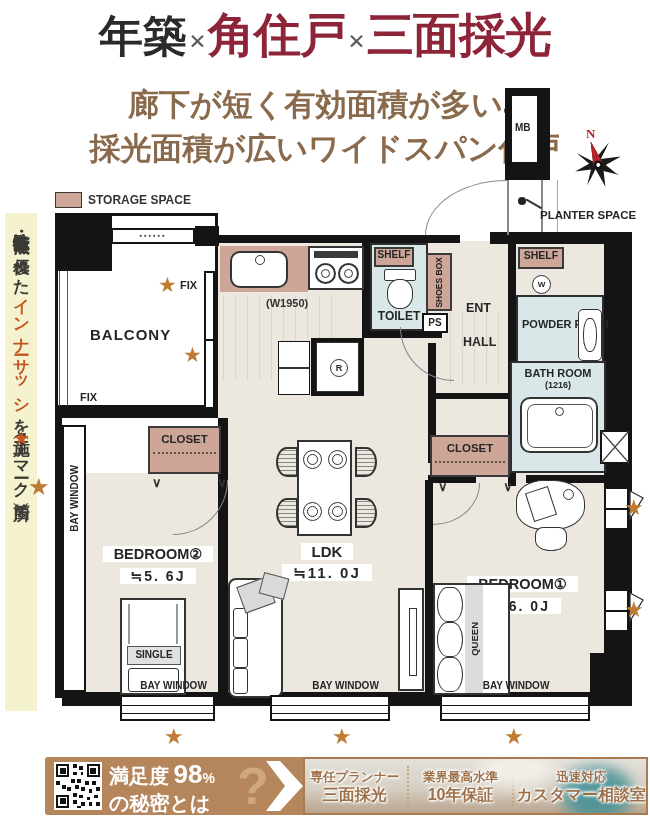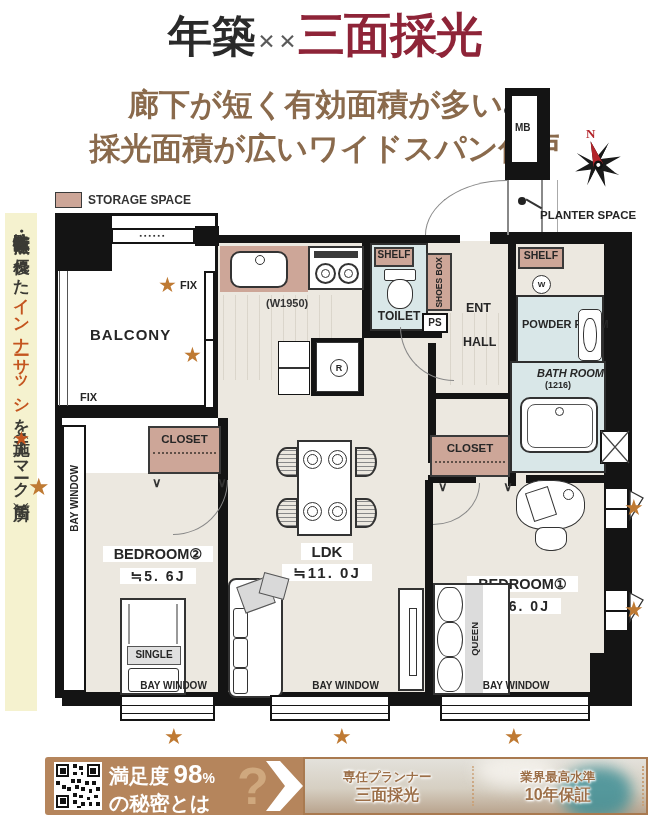--- a/index.html
+++ b/index.html
@@ -62,20 +62,21 @@
   .sep{width:0;height:40px;border-left:2px dotted #c9a37c;margin:0 2px;}
 </style>
 </head>
 <body>
 
 <div class="page">
 
   <div class="title">
     <span class="t-built">年築</span>
     <span class="t-x">×</span>
+    <span class="t-red">角住戸</span>
     <span class="t-x">×</span>
     <span class="t-red">三面採光</span>
   </div>
   <div class="subtitle">
     <div><span>廊下が短く有効面積が多い</span><span class="amp">&amp;</span></div>
     <div>採光面積が広いワイドスパン住戸</div>
   </div>
 
   <div class="side-note"><span>防音性・断熱性に優れた</span><span class="hl">インナーサッシ</span><span>を施工（</span><span class="hl">★</span><span>マーク箇所）</span></div>
   <div class="star" style="left:28px;top:475px;font-size:24px;">★</div>
@@ -226,21 +227,21 @@
       <div class="lbl" style="position:static;font-size:10.5px;">SHELF</div>
     </div>
     <div class="circ" style="left:484px;top:92px;width:17px;height:17px;font-size:8px;">W</div>
     <div class="blue" style="left:468px;top:112px;width:88px;height:76px;">
       <div class="lbl" style="left:4px;top:20px;width:58px;text-align:center;font-size:11px;line-height:14px;">POWDER ROOM</div>
       <div class="abs" style="left:60px;top:12px;width:22px;height:50px;background:#fff;border:1.5px solid #333;border-radius:5px;">
         <div class="abs" style="left:4px;top:8px;width:12px;height:32px;border:1.5px solid #333;border-radius:45%;"></div>
       </div>
     </div>
     <div class="blue" style="left:462px;top:178px;width:96px;height:112px;">
-      <div class="lbl" style="left:0;top:4px;width:92px;text-align:right;font-size:11px;font-style:italic;">BATH ROOM</div>
+      <div class="lbl" style="left:0;top:4px;width:92px;text-align:center;font-size:11px;">BATH ROOM</div>
       <div class="lbl" style="left:0;top:17px;width:92px;text-align:center;font-size:9px;">(1216)</div>
       <div class="abs" style="left:8px;top:34px;width:78px;height:56px;background:#fff;border:2px solid #333;border-radius:10px;box-sizing:border-box;">
         <div class="abs" style="left:5px;top:5px;width:64px;height:42px;border:1.5px solid #555;border-radius:8px;"></div>
         <div class="circ" style="left:33px;top:8px;width:7px;height:7px;"></div>
       </div>
     </div>
 
     <div class="tan" style="left:382px;top:252px;width:80px;height:42px;text-align:center;">
       <div class="lbl" style="position:static;font-size:11.5px;line-height:22px;">CLOSET</div>
       <div class="hatchdots" style="left:3px;top:24px;width:70px;"></div>
@@ -394,16 +395,20 @@
       <div class="feat">
         <div class="top">専任プランナー</div>
         <div class="bot">三面採光</div>
       </div>
       <div class="sep"></div>
       <div class="feat">
         <div class="top">業界最高水準</div>
         <div class="bot">10年保証</div>
       </div>
       <div class="sep"></div>
+      <div class="feat" style="flex:1.3;">
+        <div class="top">迅速対応</div>
+        <div class="bot">カスタマー相談室</div>
+      </div>
     </div>
   </div>
 
 </div>
 
 </body></html>

